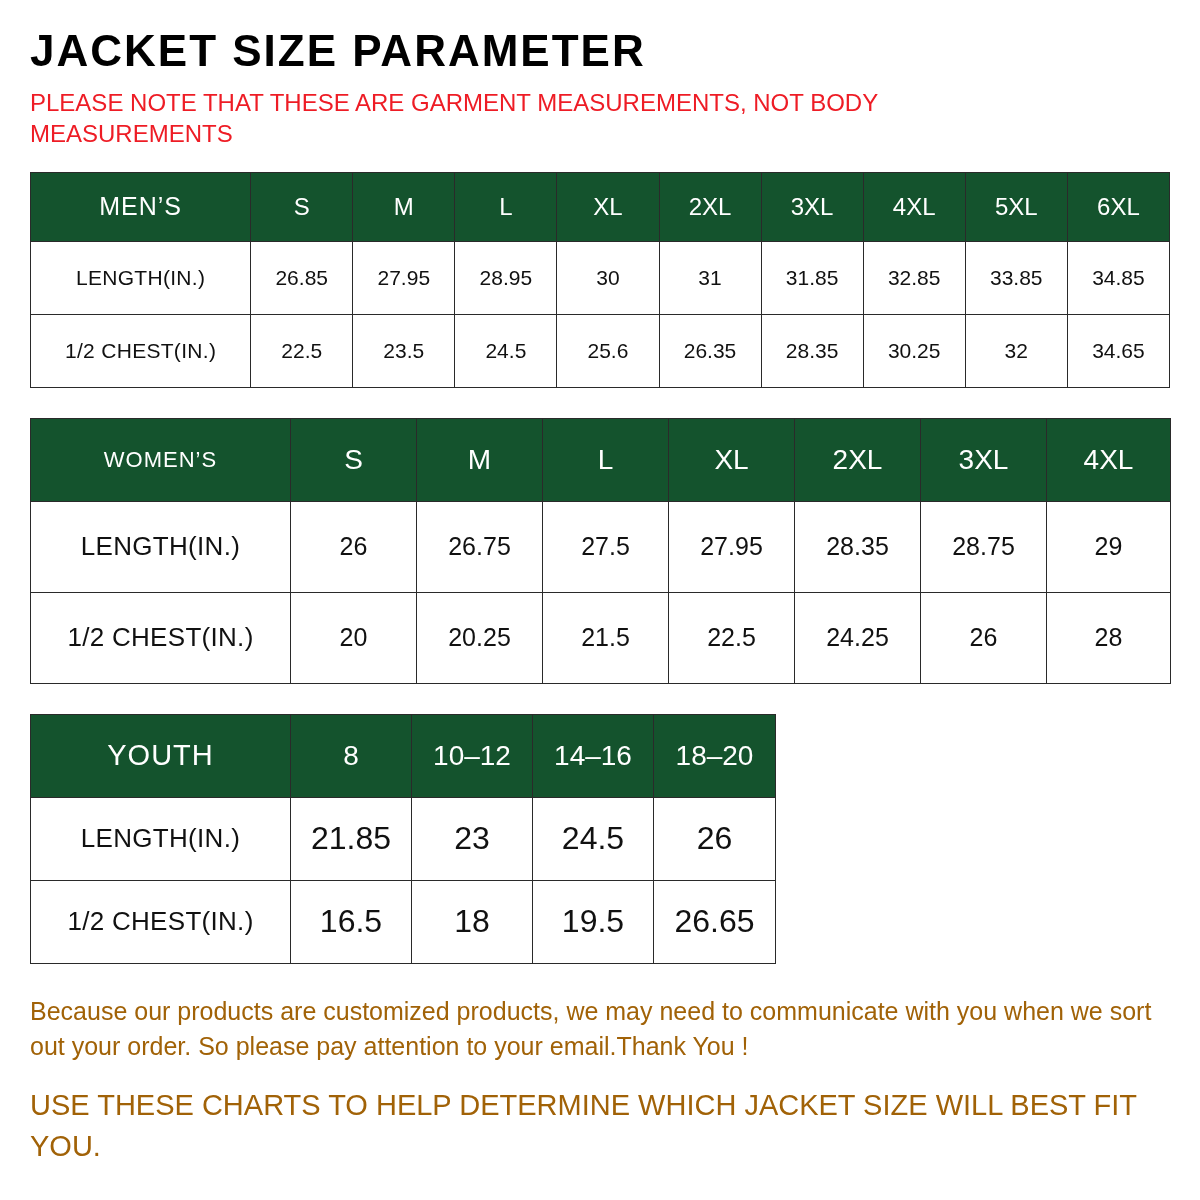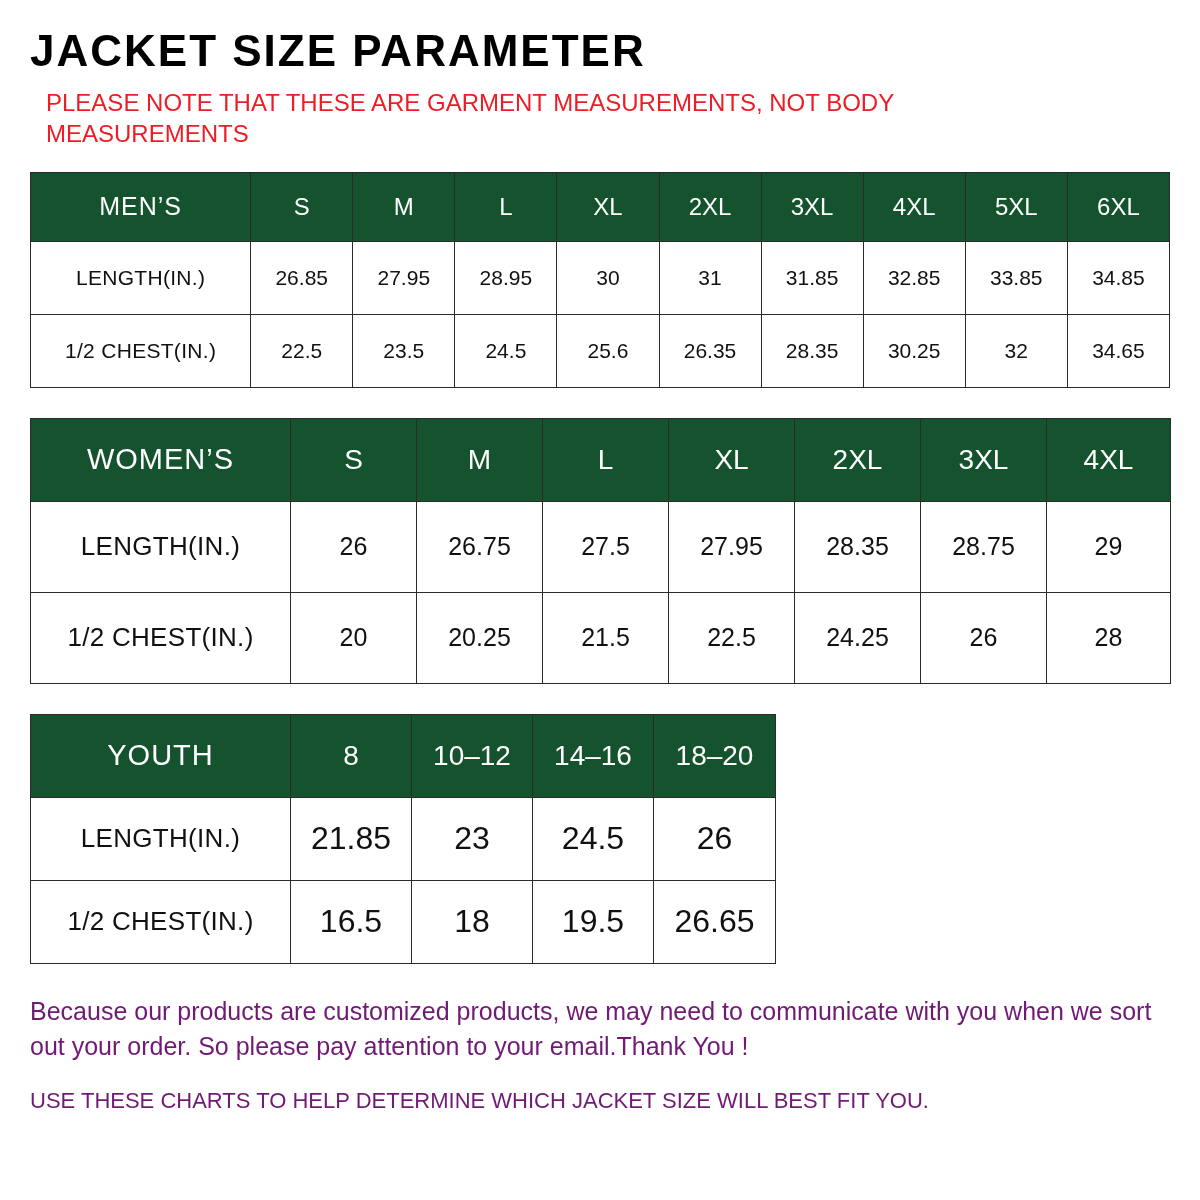--- a/index.html
+++ b/index.html
@@ -26,21 +26,21 @@
     font-weight: bold;
     letter-spacing: 2px;
     color: #000000;
     margin: 0 0 14px 0;
     line-height: 1.05;
   }
   .note-red {
     color: #ee1c25;
     font-size: 24px;
     line-height: 1.28;
-    margin: 0 0 22px 16px;
+    margin: 0 0 22px 0;
     max-width: 960px;
   }
   table.size-table {
     border-collapse: collapse;
     table-layout: fixed;
     margin-bottom: 30px;
   }
   table.size-table td {
     border: 1px solid #2a2a2a;
     text-align: center;
@@ -69,43 +69,43 @@
 
   
   #mens-table { width: 1140px; }
   #mens-table tr.head-row td { height: 68px; }
   #mens-table tr.data-row td { height: 72px; }
 
   
   #womens-table { width: 1140px; }
   #womens-table tr.head-row td { height: 82px; }
   #womens-table tr.data-row td { height: 90px; }
-  #womens-table tr.head-row td.head-label { font-size: 29px; }
+  #womens-table tr.head-row td.head-label { font-size: 22px; }
   #womens-table tr.head-row td.head-size { font-size: 28px; }
   #womens-table td { font-size: 25px; }
   #womens-table td.row-label { font-size: 26px; }
 
   
   #youth-table { width: 745px; border-radius: 20px; }
   #youth-table tr.head-row td { height: 82px; }
   #youth-table tr.data-row td { height: 82px; }
   #youth-table tr.head-row td.head-label { font-size: 29px; }
   #youth-table tr.head-row td.head-size { font-size: 28px; }
   #youth-table td { font-size: 32px; }
   #youth-table td.row-label { font-size: 26px; }
 
   .footer-red {
-    color: #701a75;
+    color: #a16207;
     font-size: 25px;
     line-height: 1.42;
     margin: 0 0 20px 0;
     max-width: 1140px;
   }
   .footer-red.second {
-    font-size: 22px;
+    font-size: 29px;
     margin-bottom: 0;
   }
 </style>
 </head>
 <body>
 
 <div class="page">
 
   <h1 class="main-title">JACKET SIZE PARAMETER</h1>
 

